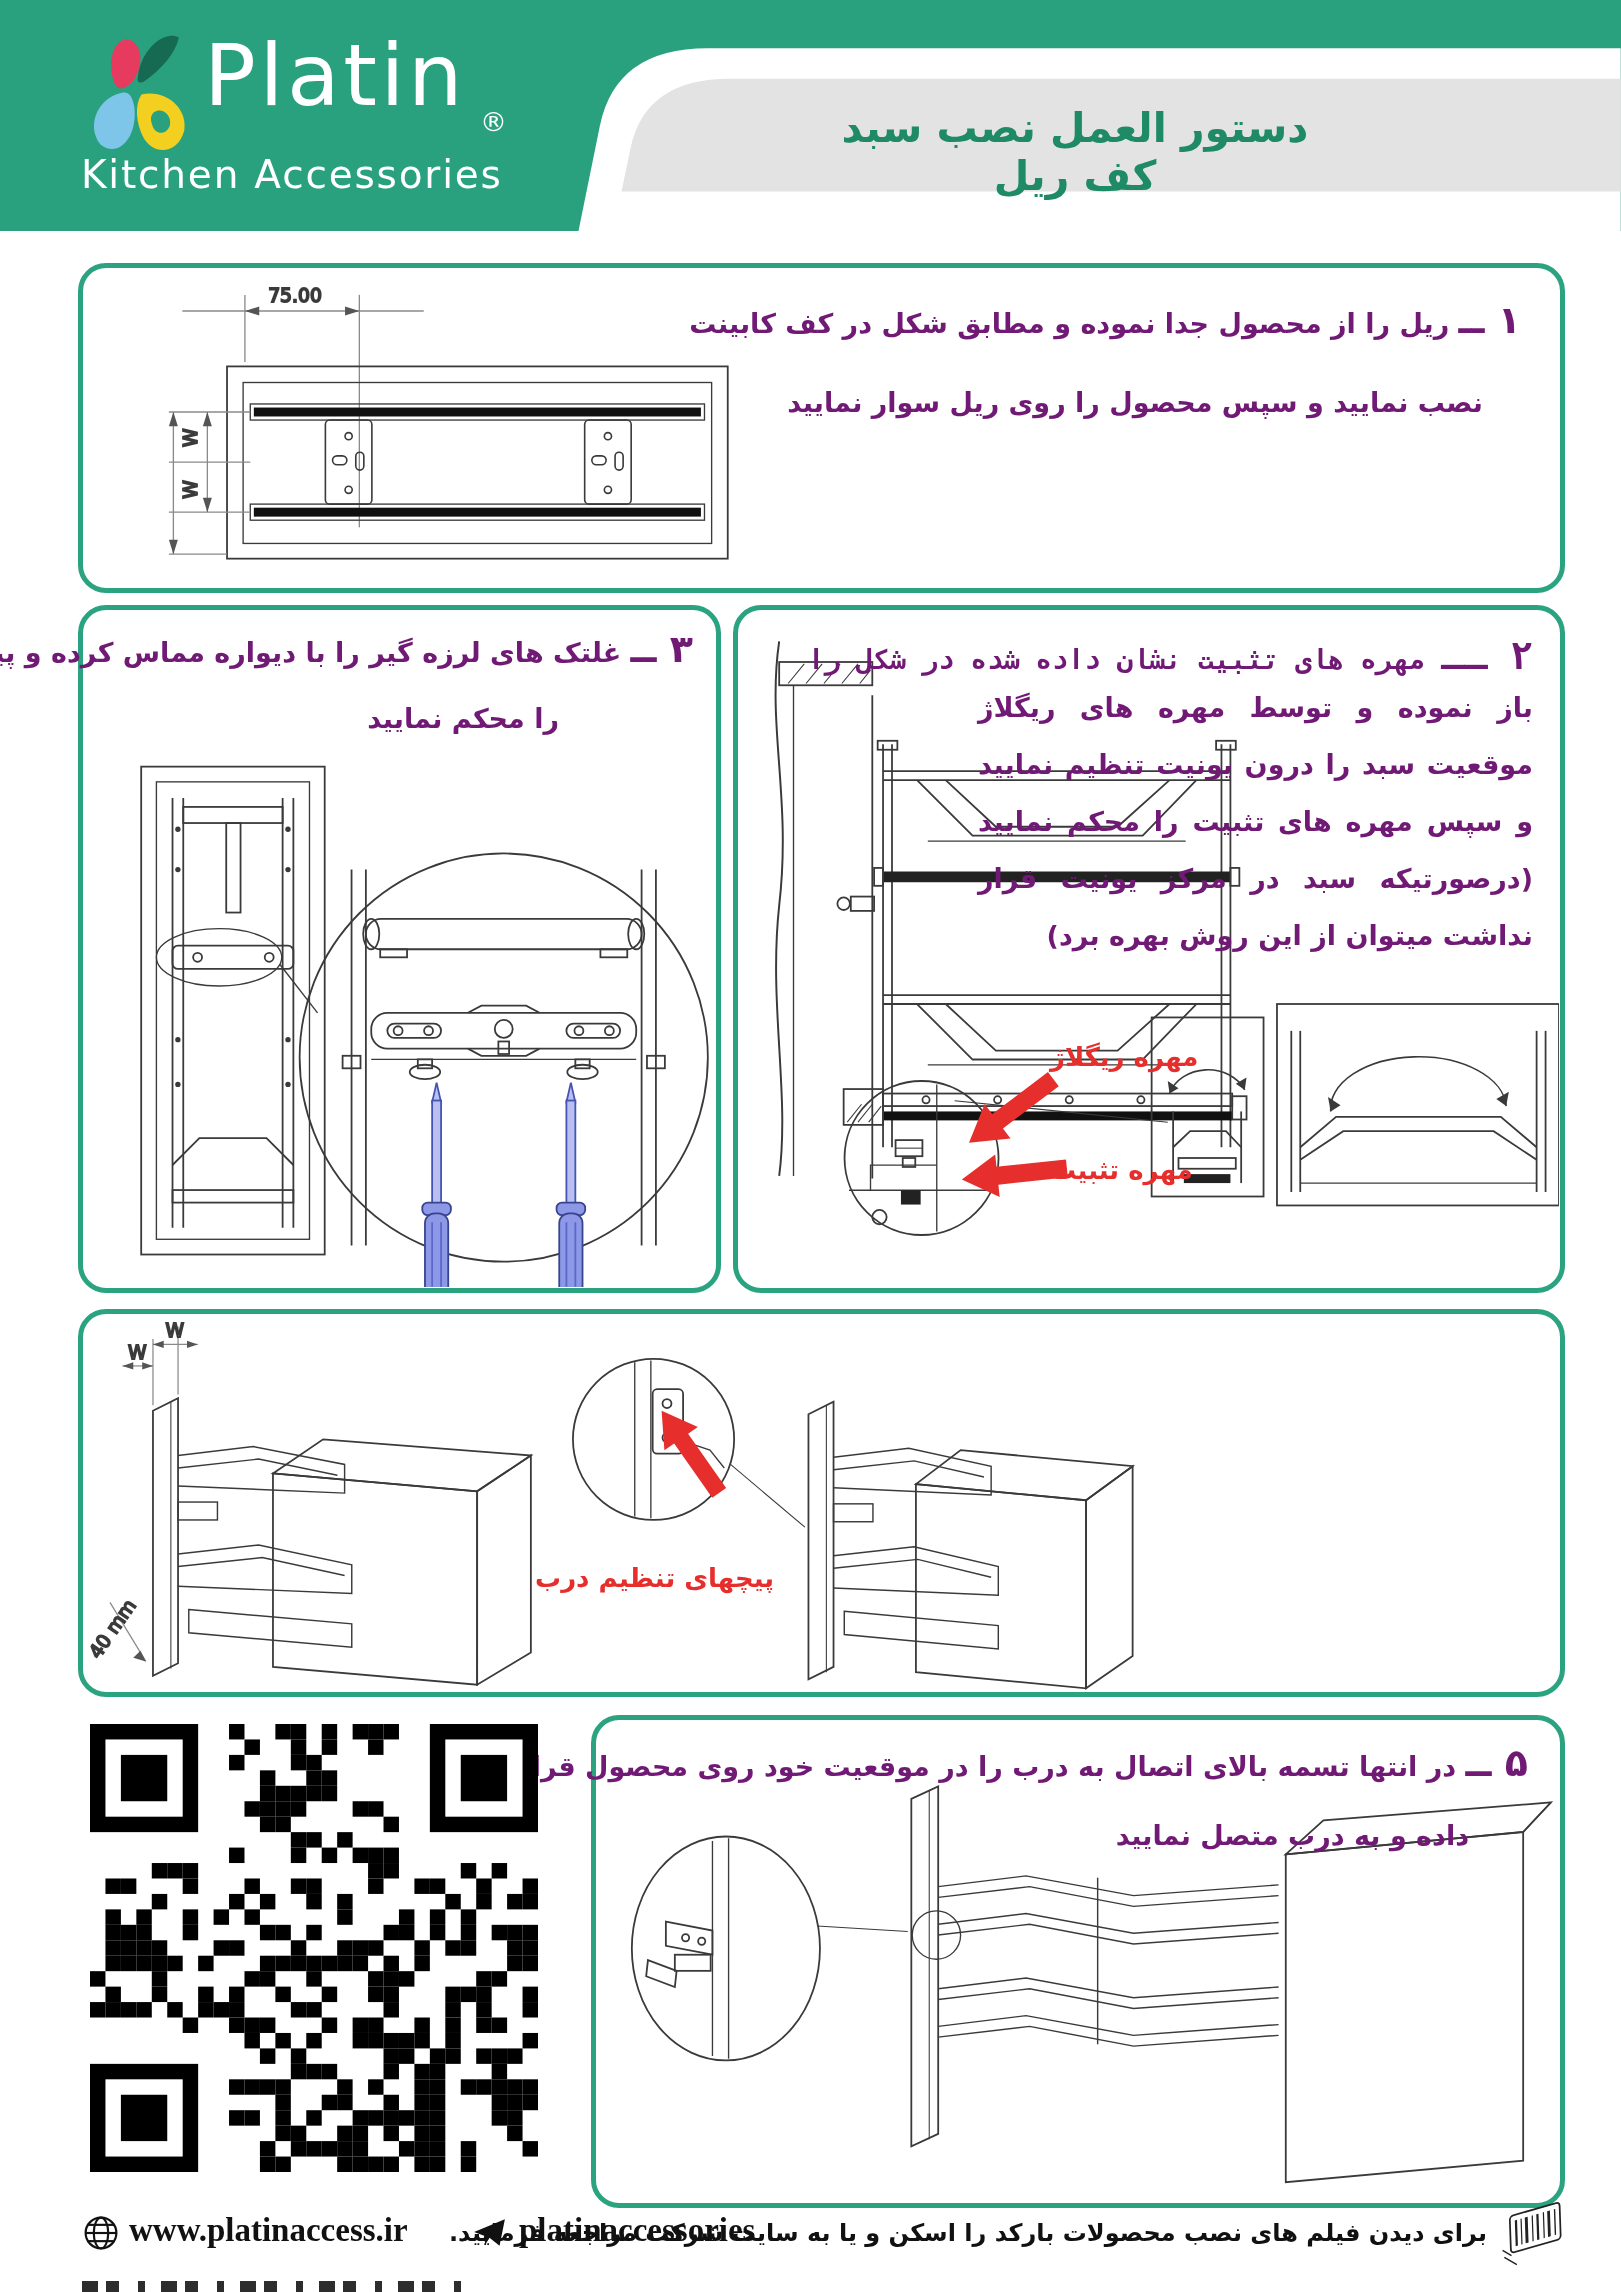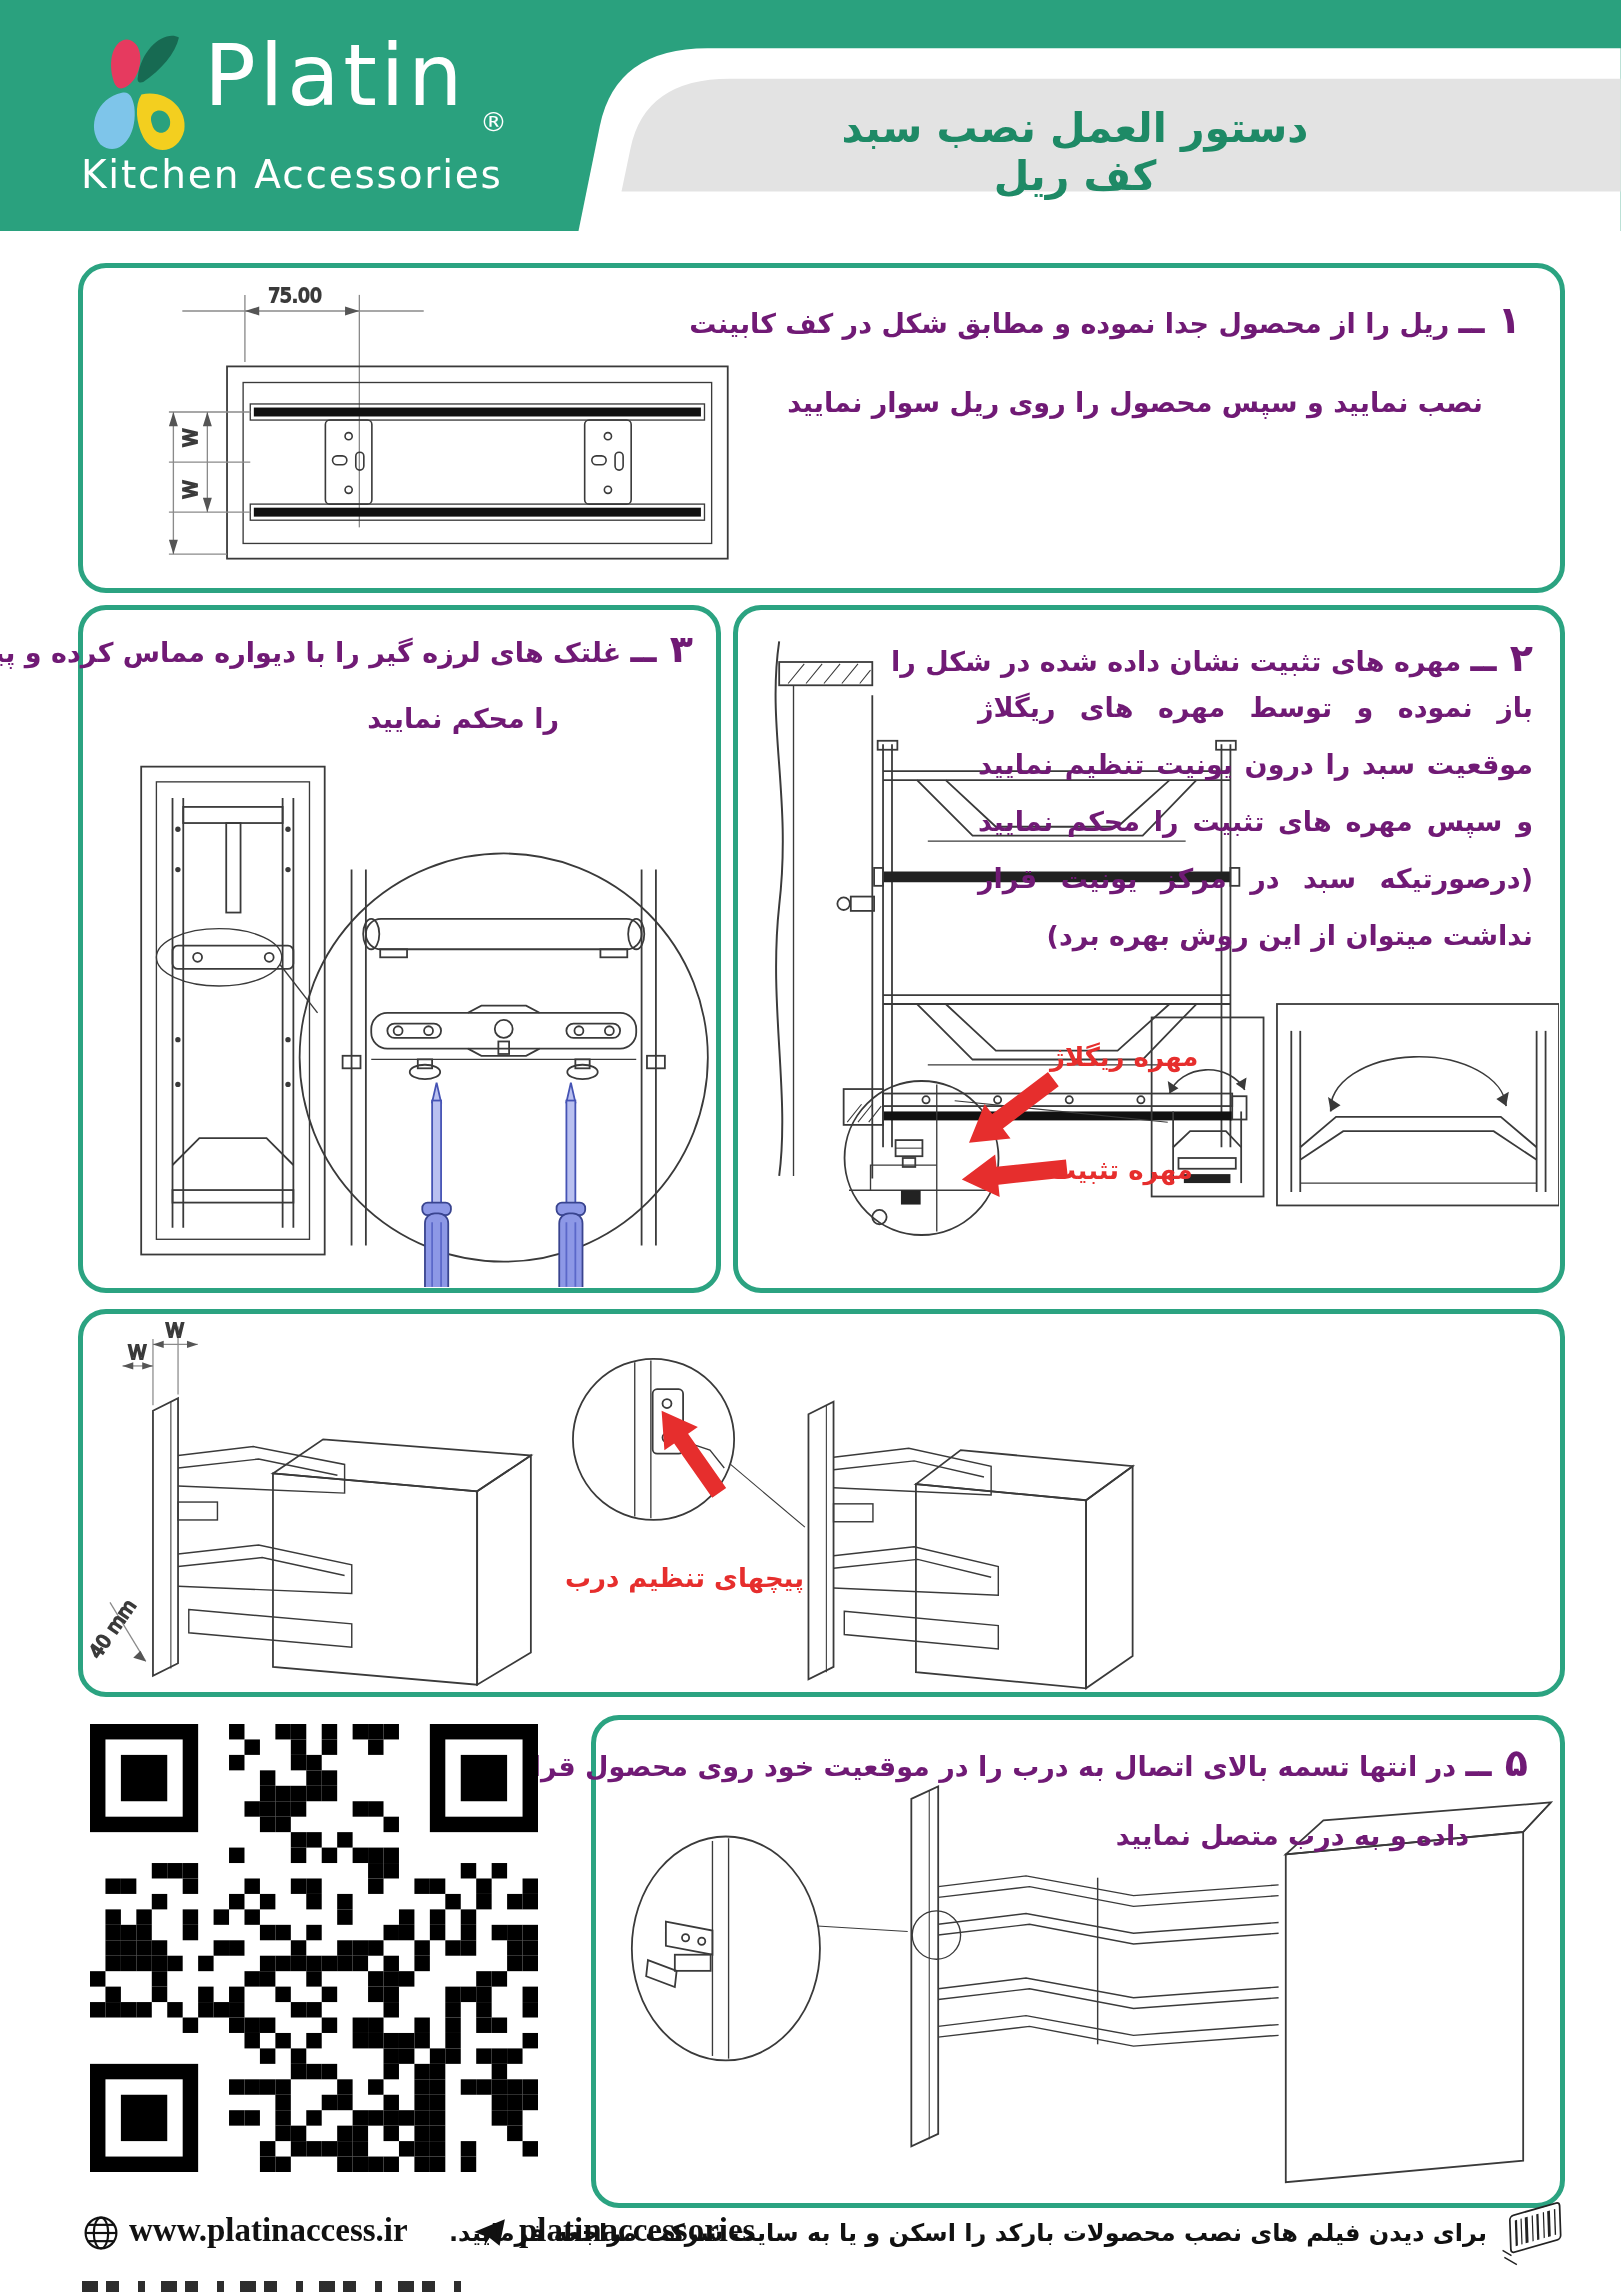--- a/index.html
+++ b/index.html
@@ -271,21 +271,21 @@
       <path d="M662,560 l-3,-16 l14,9 Z M858,554 l3,-16 l-14,8 Z" fill="#3a3a3a" stroke="none"></path>
       <line x1="618" y1="470" x2="618" y2="650"></line>
         <line x1="628" y1="470" x2="628" y2="650"></line>
       <line x1="892" y1="470" x2="892" y2="650"></line>
         <line x1="902" y1="470" x2="902" y2="650"></line>
       <polyline points="628,600 668,566 852,566 892,600"></polyline>
       <polyline points="628,614 676,582 844,582 892,614"></polyline>
       <line x1="628" y1="640" x2="892" y2="640" stroke-width="1.5"></line>
     </svg>
     <div class="fa-txt" style="right:27px;top:23px;width:555px;">
-      <div style="height:57px;"><span class="num">۲ ــ</span> <span>مهره های تثبیت نشان داده شده در شکل را</span></div>
+      <div style="height:57px;font-family:Liberation Mono, monospace;"><span class="num">۲ ــ</span> <span>مهره های تثبیت نشان داده شده در شکل را</span></div>
       <div class="stretch" style="height:57px;">باز نموده و توسط مهره های ریگلاژ</div>
       <div class="stretch" style="height:57px;">موقعیت سبد را درون یونیت تنظیم نمایید</div>
       <div class="stretch" style="height:57px;">و سپس مهره های تثبیت را محکم نمایید</div>
       <div class="stretch" style="height:57px;">(درصورتیکه سبد در مرکز یونیت قرار</div>
       <div style="height:57px;">نداشت میتوان از این روش بهره برد)</div>
     </div>
     <div class="red-label" style="left:312px;top:432px;">مهره ریگلاژ</div>
     <div class="red-label" style="left:312px;top:545px;">مهره تثبیت</div>
   </div>
 
@@ -338,21 +338,21 @@
         <polyline points="838,174 928,164 1006,182"></polyline>
         <rect x="838" y="212" width="44" height="20"></rect>
         <polyline points="838,270 928,260 1022,282 1022,314 838,306"></polyline>
         <polyline points="838,284 932,274 1014,294"></polyline>
         <polygon points="850,332 1022,348 1022,374 850,358"></polygon>
       </g>
       <polygon points="930,190 980,152 1172,170 1120,208"></polygon>
       <polygon points="930,190 1120,208 1120,418 930,400"></polygon>
       <polygon points="1120,208 1172,170 1172,382 1120,418"></polygon>
     </svg>
-    <div class="red-label" style="left:452px;top:249px;width:269px;text-align:right;">پیچهای تنظیم درب</div>
+    <div class="red-label" style="left:452px;top:249px;width:269px;text-align:left;">پیچهای تنظیم درب</div>
   </div>
 
   <div class="panel p5">
     <svg class="draw" style="left:0;top:0;" width="963" height="482" viewBox="0 0 1075 538" fill="none" stroke="#3a3a3a" stroke-width="2">
 
       <ellipse cx="145" cy="255" rx="105" ry="125"></ellipse>
       <line x1="130" y1="135" x2="130" y2="375" stroke-width="1.5"></line>
       <line x1="148" y1="132" x2="148" y2="378" stroke-width="1.5"></line>
       <polygon points="78,225 130,235 130,262 78,252"></polygon>
       <rect x="88" y="262" width="40" height="18"></rect>

